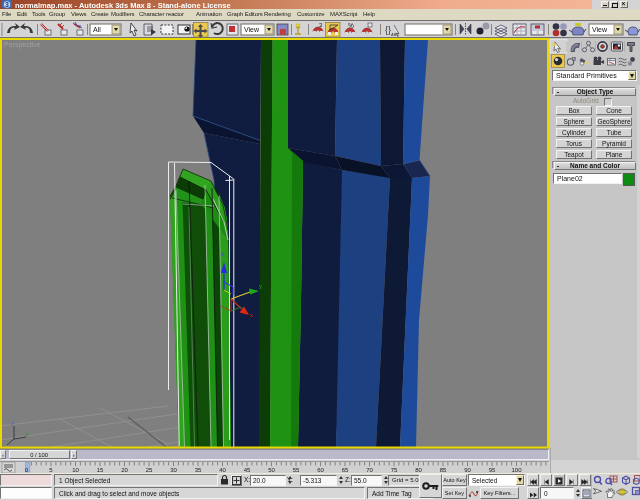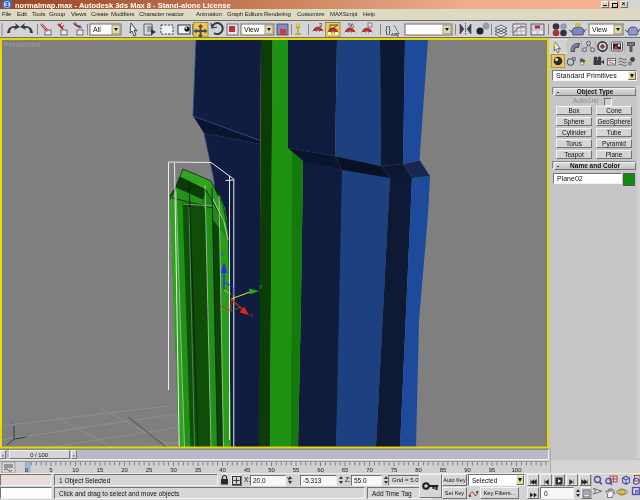--- a/index.html
+++ b/index.html
@@ -1,19 +1,19 @@
 <!DOCTYPE html>
 <html><head><meta charset="utf-8">
 <style>
 html,body{margin:0;padding:0;}
 body{width:640px;height:500px;overflow:hidden;font-family:"Liberation Sans",sans-serif;background:#d4d4d4;}
 #scr{position:relative;width:640px;height:500px;overflow:hidden;}
 .abs{position:absolute;}
 
-#title{left:0;top:0;width:592px;height:9px;background:linear-gradient(to right,#9a4326,#c47a55 40%,#f0ac8c 75%,#f4b496);padding-left:28px;}
+#title{left:0;top:0;width:592px;height:9px;background:linear-gradient(to right,#9a4326,#c47a55 40%,#f0ac8c 75%,#f4b496);}
 #title .txt{position:absolute;left:15px;top:0.5px;font-size:7.5px;font-weight:bold;color:#fff;letter-spacing:0px;white-space:nowrap;}
 .wbtn{position:absolute;top:0.8px;width:8px;height:7px;background:#d6d2c6;border:1px solid;border-color:#f4f4f0 #6e6e62 #6e6e62 #f4f4f0;font-size:6px;line-height:5px;text-align:center;color:#111;box-sizing:border-box;}
 
 #menu{left:0;top:9px;width:640px;height:10.5px;background:#ded9c2;}
 #menu span{position:absolute;top:1.5px;font-size:6px;letter-spacing:-0.1px;color:#1a1a1a;white-space:nowrap;}
 
 #tbar{left:0;top:19.5px;width:640px;height:18.5px;background:#d4d4d6;border-top:1px solid #6e6e6e;border-bottom:1px solid #707070;box-sizing:border-box;}
 
 #vp{left:0;top:38px;}
 

